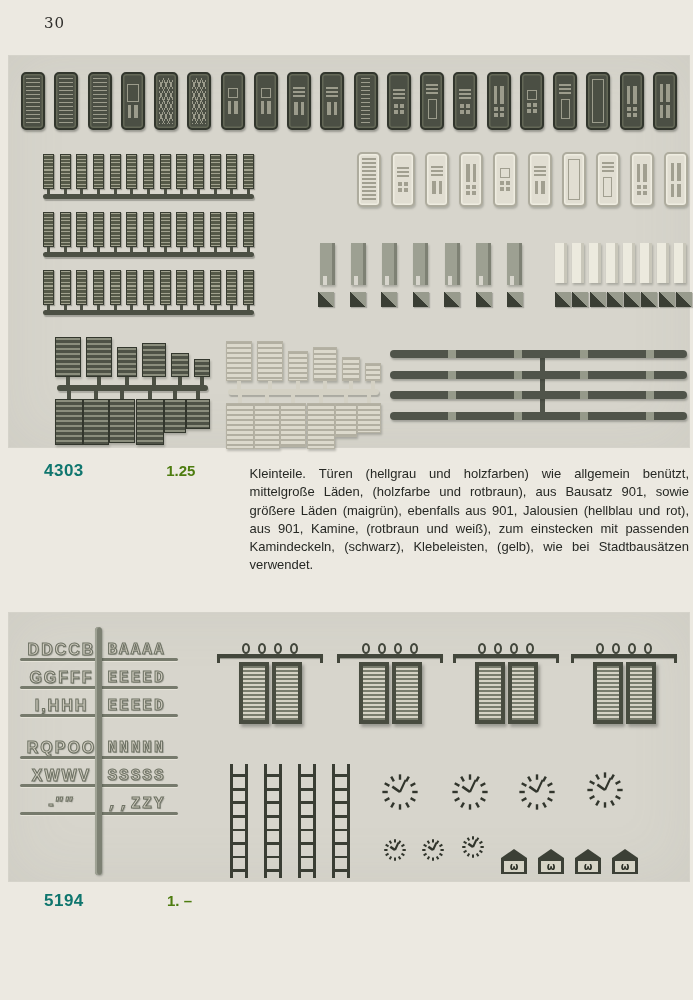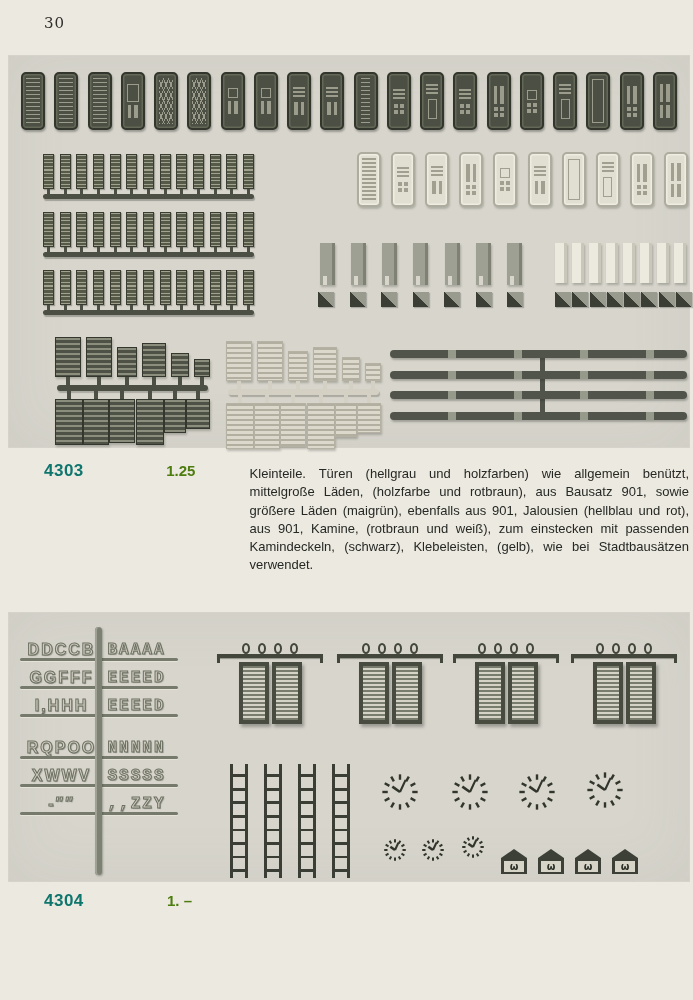--- a/index.html
+++ b/index.html
@@ -904,15 +904,15 @@
       <div class="mailbox">
         <i class="roof" style="display:block"></i>
         <i class="mbody" style="display:flex">
           <span>ω</span>
         </i>
       </div>
     </div>
   </figure>
 
 <div class="item-row" id="r4304">
-  <div class="item-num">4304</div>
+  <div class="item-num">5194</div>
   <div class="item-price">1. –</div>
 </div>
 
 </body></html>

